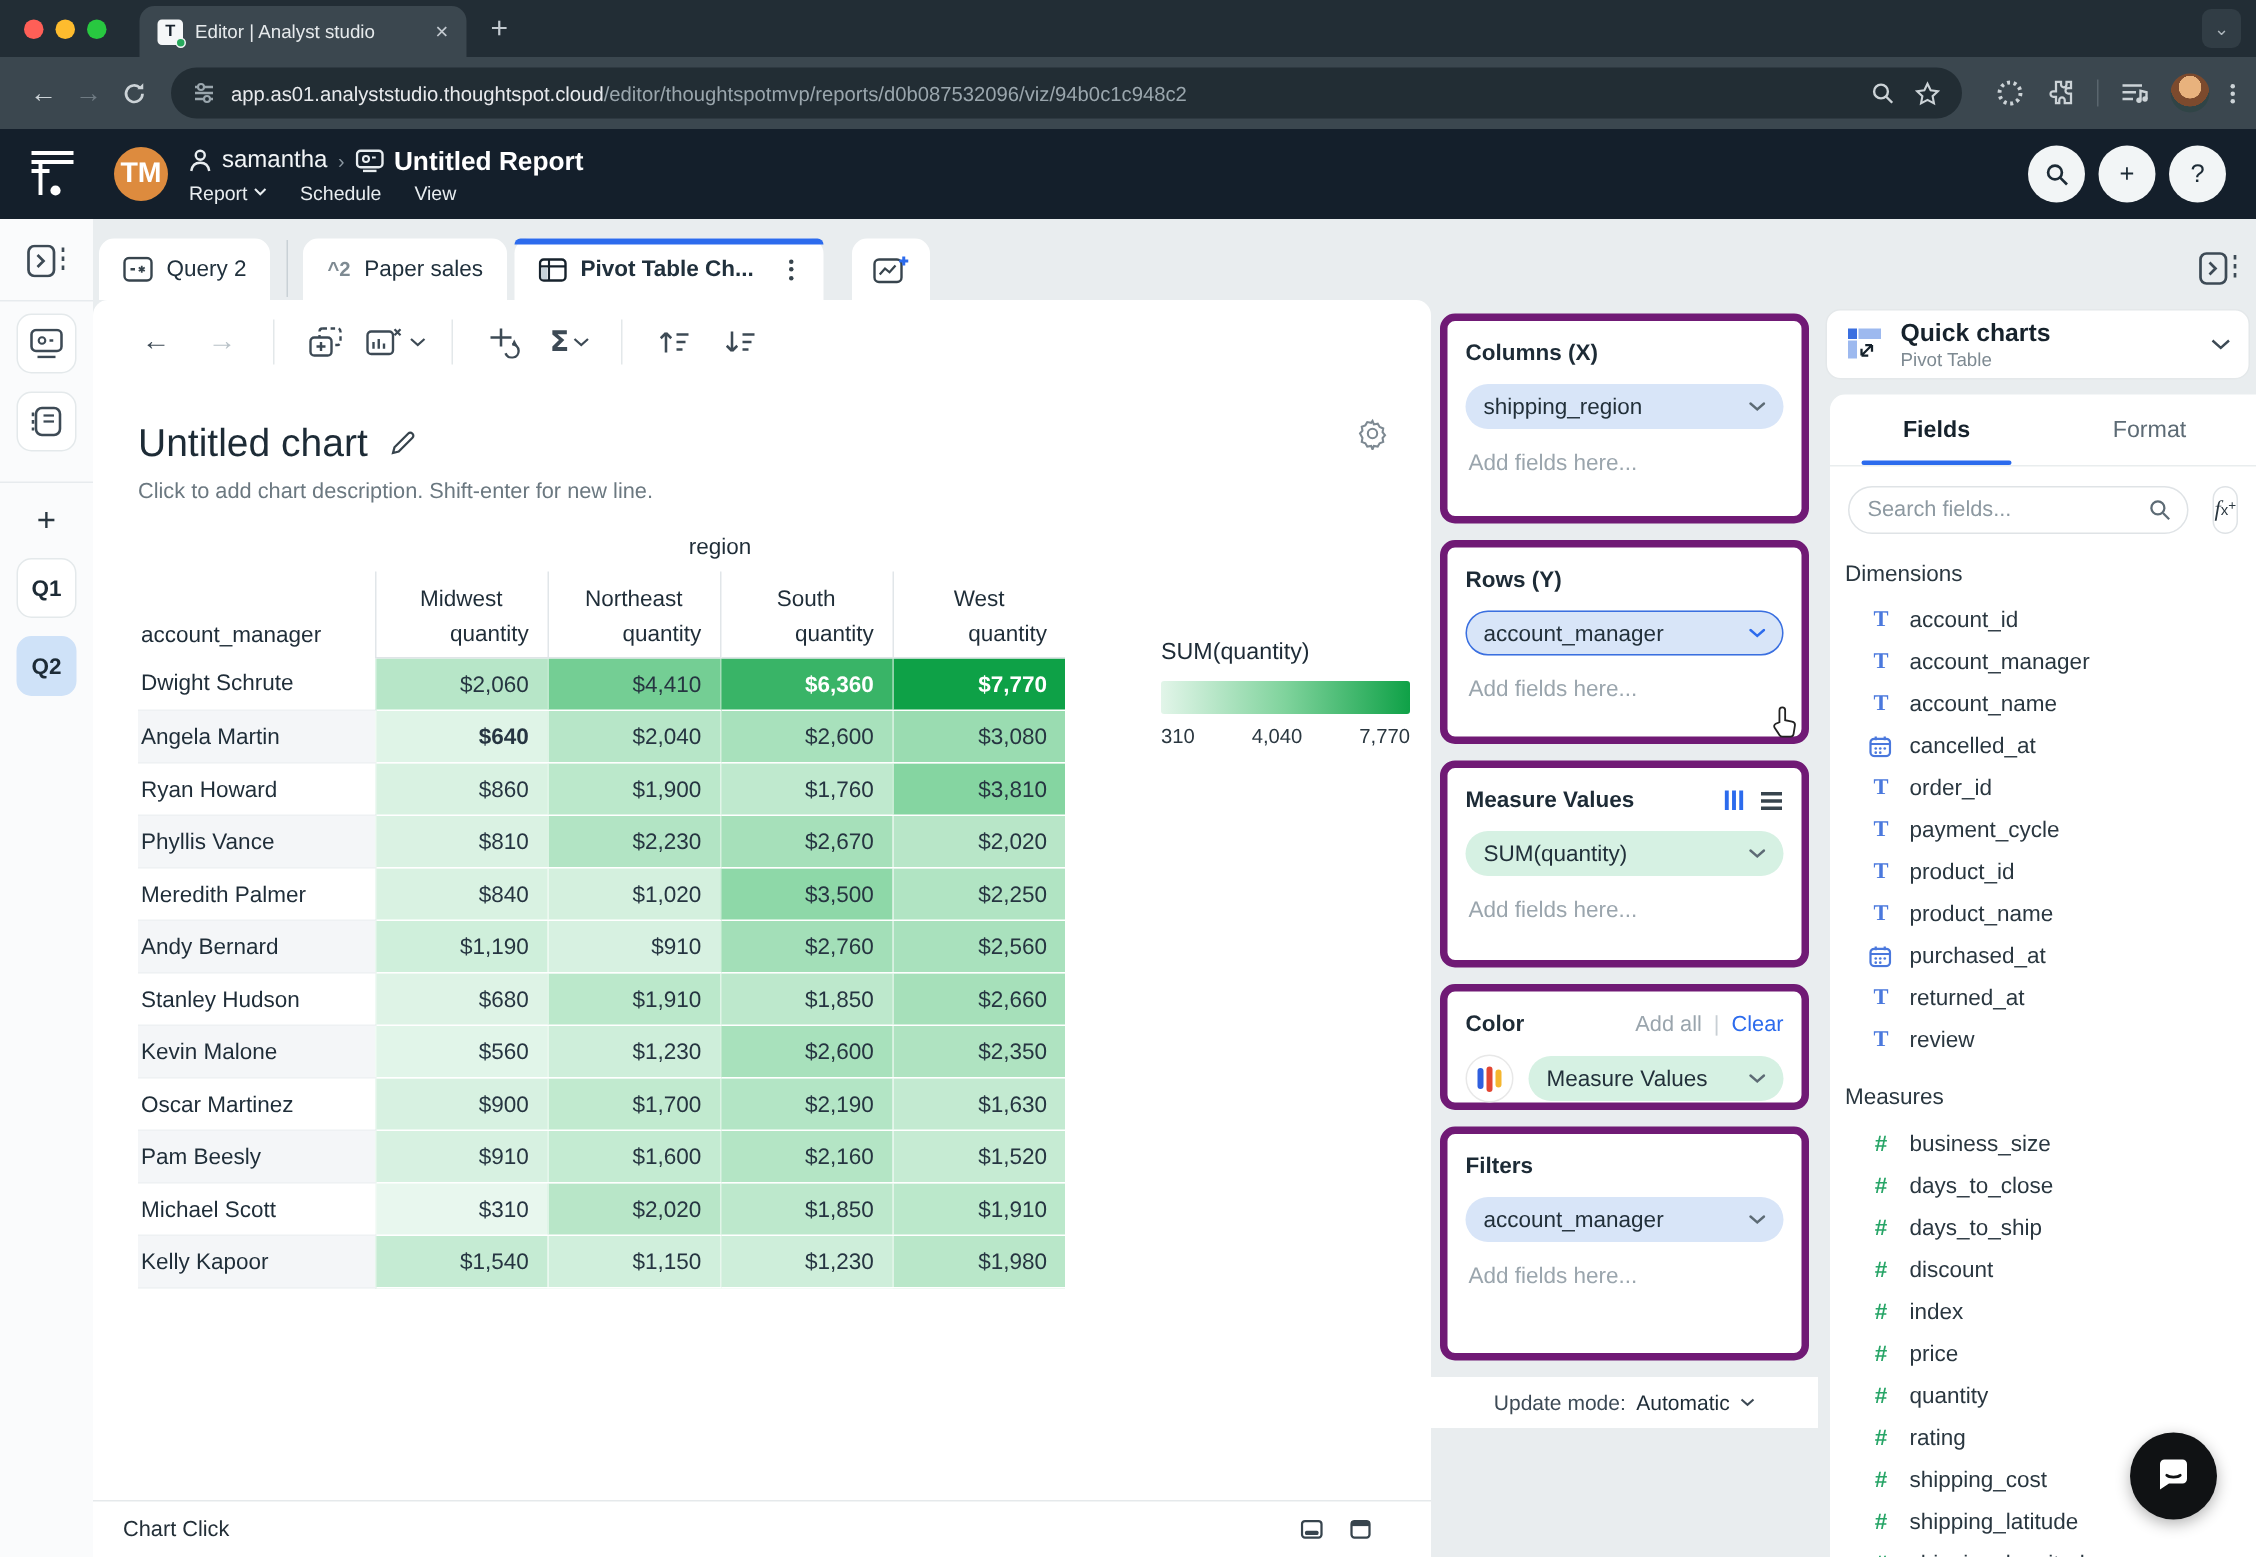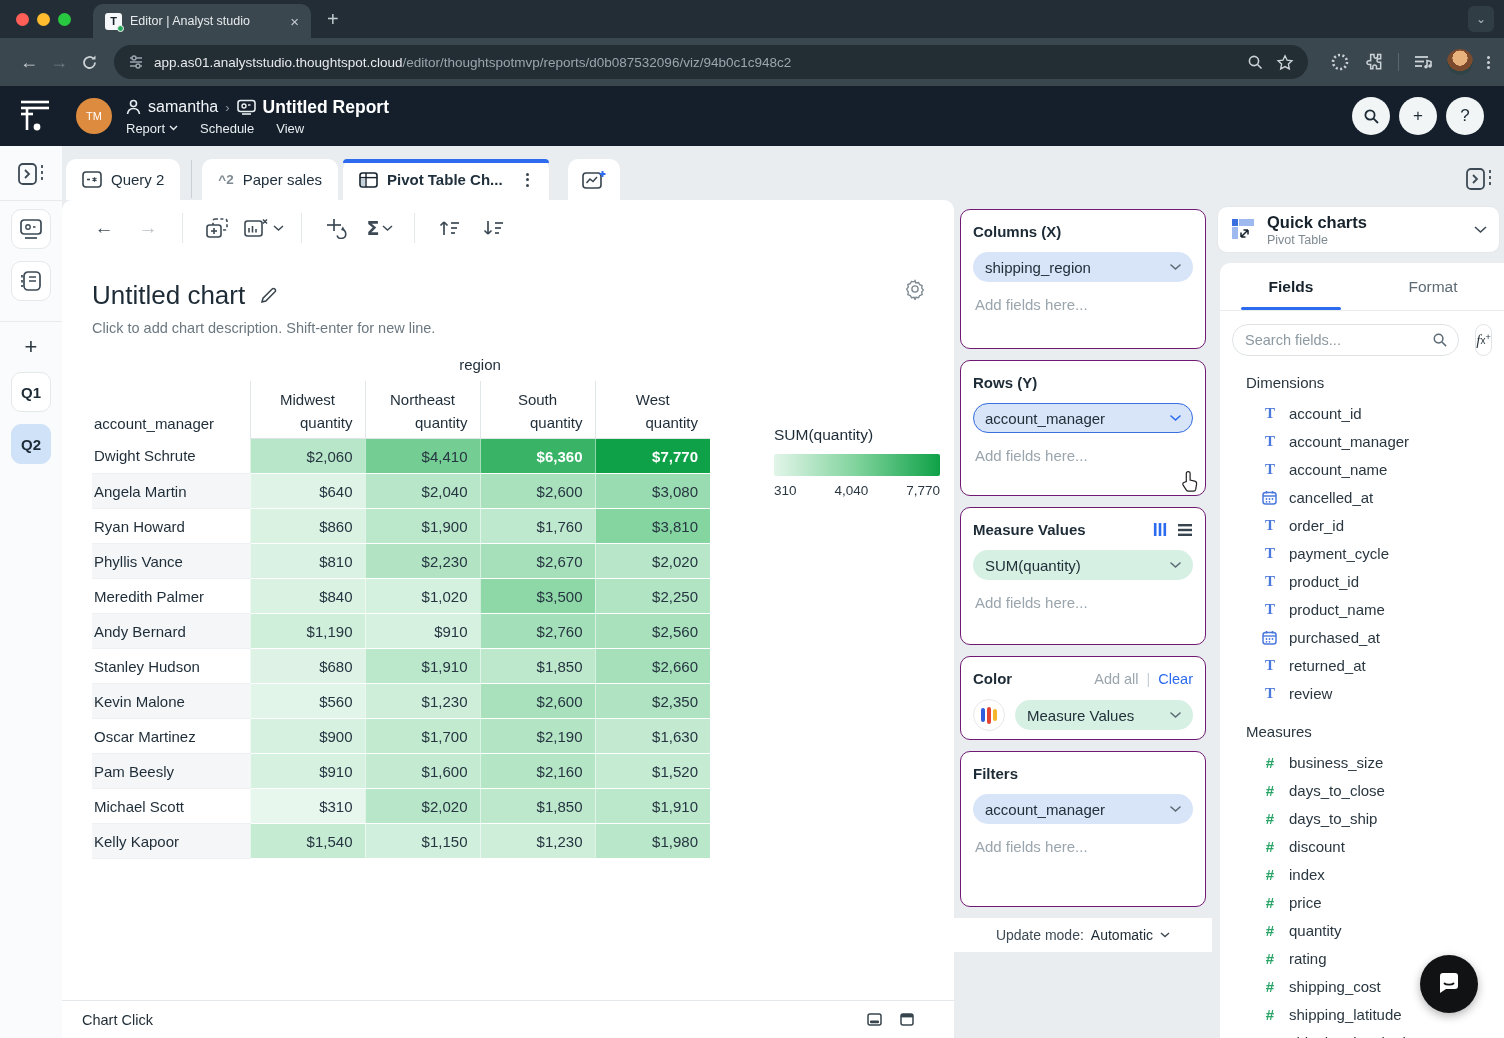--- a/index.html
+++ b/index.html
@@ -29,21 +29,21 @@
 .urlicons{display:flex;align-items:center;gap:12px;margin-left:auto;padding-left:10px}
 .chromeicons{display:flex;align-items:center;gap:14px;margin-left:12px}
 .vsep{width:1px;height:18px;background:#5a666e}
 .bavatar{width:26px;height:26px;border-radius:50%;background:radial-gradient(circle at 50% 35%,#e8b27d 0 35%,#7c4a2d 36% 60%,#304446 61%)}
 .kebab{color:#ccd3d7;font-size:16px;letter-spacing:0;line-height:4px;display:flex;flex-direction:column;align-items:center;gap:2px}
 .kebab b{width:3px;height:3px;border-radius:50%;background:#ccd3d7}
 
 
 .tsheader{height:60px;background:#141f2b;display:flex;align-items:center;padding:0 20px;flex:0 0 auto}
 .tslogo{margin-right:26px}
-.tmavatar{width:36px;height:36px;border-radius:50%;background:#dd8b3e;color:#fff;font-size:11px;font-weight:normal;display:flex;align-items:center;justify-content:center;margin-right:14px}
+.tmavatar{width:36px;height:36px;border-radius:50%;background:#dd8b3e;color:#fff;font-size:19px;font-weight:bold;display:flex;align-items:center;justify-content:center;margin-right:14px}
 .crumbcol{display:flex;flex-direction:column;gap:3px}
 .crumbrow{display:flex;align-items:center;gap:7px;color:#fff}
 .crumb-user{font-size:16px;color:#f2f5f7}
 .crumb-sep{color:#8b97a1;font-size:13px}
 .crumb-title{font-size:17.5px;font-weight:bold;color:#fff}
 .subnav{display:flex;gap:22px;font-size:13px;color:#e8edf0;align-items:center}
 .subnav .item{display:flex;align-items:center;gap:4px}
 .hdr-actions{margin-left:auto;display:flex;gap:9px}
 .circlebtn{width:38px;height:38px;border-radius:50%;background:#f2f5f6;color:#1d2b36;display:flex;align-items:center;justify-content:center;font-size:17px}
 
@@ -100,21 +100,21 @@
 .legendbar{height:22px;border-radius:2px;background:linear-gradient(90deg,#e2f5e9 0%,#7fd39c 50%,#0fa147 100%)}
 .legendticks{display:flex;justify-content:space-between;font-size:13.5px;color:#2a3740;margin-top:7px}
 
 .chartdatabar{height:38px;border-top:1px solid #e5e9eb;display:flex;align-items:center;padding:0 20px;flex:0 0 auto}
 .cd-label{font-size:14.5px;color:#232f38;font-weight:500}
 .cd-icons{margin-left:auto;display:flex;gap:18px;align-items:center;padding-right:20px}
 
 
 .config{width:258px;display:flex;flex-direction:column;padding:9px 6px 0;gap:11px;flex:0 0 auto;position:relative}
 #cfg-top,#cfg-bottom{display:contents}
-.cfgcard{background:#fff;border-radius:10px;border:1px solid #701a75;padding:13px 12px;flex:0 0 auto}
+.cfgcard{background:#fff;border-radius:10px;border:5px solid #701a75;padding:13px 12px;flex:0 0 auto}
 .card-columns{height:140px}.card-rows{height:136px}.card-measures{height:138px}.card-color{height:84px}.card-filters{height:156px}
 .cfghead{display:flex;align-items:center;margin-bottom:12px}
 .cfgtitle{font-size:15px;font-weight:bold;color:#1d2b36}
 .mvicons{margin-left:auto;display:flex;gap:10px;align-items:center}
 .pill{height:30px;border-radius:15px;display:flex;align-items:center;padding:0 12px;margin-bottom:12px}
 .pill-dim{background:#d8e5f8}
 .pill-meas{background:#d6f1e3}
 .pill-hl{outline:1.5px solid #3a6fe0;outline-offset:-1.5px}
 .pill-label{font-size:15px;color:#22303a;flex:1;white-space:nowrap;overflow:hidden}
 .pill .chev{color:#5d6b75}
@@ -144,21 +144,21 @@
 .ftab{flex:1;display:flex;align-items:center;justify-content:center;font-size:15.5px;color:#5d6b75;position:relative}
 .ftab.active{color:#16222c;font-weight:bold}
 .ftab.active i{position:absolute;bottom:0;left:50%;transform:translateX(-50%);width:100px;height:3px;background:#2c6bed;border-radius:2px}
 .fsearchrow{display:flex;align-items:center;gap:16px;padding:13px 12px 10px;flex:0 0 auto}
 .fsearch{flex:1;height:32px;border:1px solid #dfe3e6;border-radius:16px;display:flex;align-items:center;padding:0 10px 0 12px}
 .fsearch input{border:none;outline:none;flex:1;font-size:14.5px;font-family:inherit;color:#2a3740;background:transparent;min-width:0}
 .fsearch input::placeholder{color:#8d99a1}
 .fxbtn{width:36px;height:32px;border:1px solid #dfe3e6;border-radius:16px;background:#fff;display:flex;align-items:center;justify-content:center;font-size:13px;color:#2a3740}
 .fxbtn i{font-family:"Liberation Serif",serif;font-style:italic;font-size:15px}
 .fxbtn sup{font-size:9px;margin-top:-6px}
-.flist{flex:1;overflow:hidden;padding:2px 0 0 26px}
+.flist{flex:1;overflow:hidden;padding:2px 0 0 10px}
 .fgrouptitle{font-size:15px;color:#2a3740;margin:6px 0 8px 0}
 .fgrouptitle.m{margin-top:16px}
 .fitem{height:28px;display:flex;align-items:center;gap:11px;padding-left:16px;font-size:15px;color:#2a3740}
 .ficon{width:16px;text-align:center;flex:0 0 auto}
 .ficon.t{color:#4a78dd;font-family:"Liberation Serif",serif;font-weight:bold;font-size:15px}
 .ficon.h{color:#27a567;font-weight:bold;font-size:15px}
 
 
 .chatfab{position:absolute;left:1420px;top:955px;width:58px;height:58px;border-radius:50%;background:#101214;display:flex;align-items:center;justify-content:center;box-shadow:0 3px 10px rgba(0,0,0,.3);z-index:20}
 .cursor{position:absolute;left:1180px;top:470px;z-index:30}
@@ -488,21 +488,21 @@
                 <tbody>
                     <tr>
                       <td class="rowlabel">Dwight Schrute</td>
                       <td class="cell" style="background: rgb(183, 230, 200);">$2,060</td>
                       <td class="cell" style="background: rgb(116, 206, 148);">$4,410</td>
                       <td class="cell" style="background: rgb(57, 180, 103); color: rgb(255, 255, 255); font-weight: bold;">$6,360</td>
                       <td class="cell" style="background: rgb(14, 161, 71); color: rgb(255, 255, 255); font-weight: bold;">$7,770</td>
                     </tr>
                     <tr>
                       <td class="rowlabel alt">Angela Martin</td>
-                      <td class="cell" style="background: rgb(223, 244, 231);">$640</td>
+                      <td class="cell" style="background: rgb(223, 244, 231); font-weight: bold;">$640</td>
                       <td class="cell" style="background: rgb(183, 230, 200);">$2,040</td>
                       <td class="cell" style="background: rgb(168, 225, 188);">$2,600</td>
                       <td class="cell" style="background: rgb(154, 220, 177);">$3,080</td>
                     </tr>
                     <tr>
                       <td class="rowlabel">Ryan Howard</td>
                       <td class="cell" style="background: rgb(217, 242, 226);">$860</td>
                       <td class="cell" style="background: rgb(187, 232, 203);">$1,900</td>
                       <td class="cell" style="background: rgb(191, 233, 206);">$1,760</td>
                       <td class="cell" style="background: rgb(133, 213, 161);">$3,810</td>

